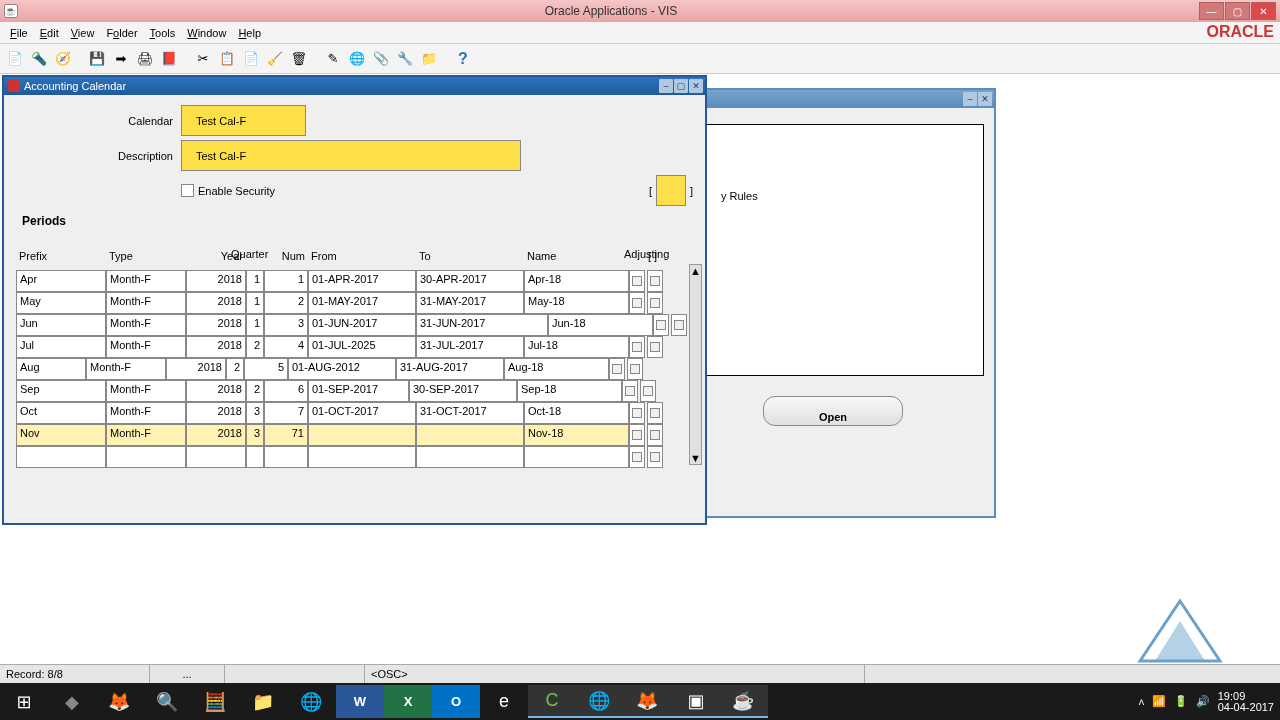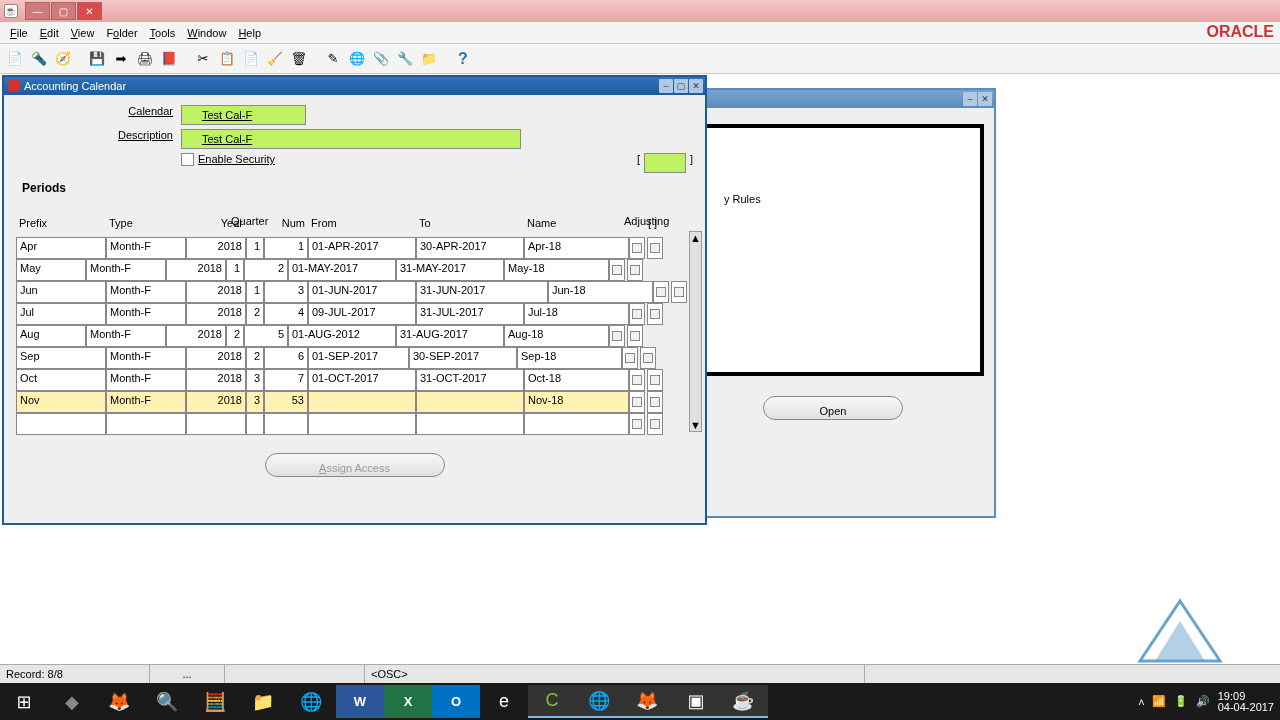--- a/index.html
+++ b/index.html
@@ -23,58 +23,59 @@
 .mdi-window { position: absolute; border: 2px solid #1e5a9c; background: #efefef; }
 .mdi-window.secondary { border-color: #5a8cbd; }
 .mdi-titlebar { height: 18px; background: linear-gradient(#2d72bb, #1e5a9c); color: #fff; display: flex; align-items: center; padding: 0 2px 0 4px; font-size: 11px; }
 .mdi-titlebar.inactive { background: linear-gradient(#7aa3cc, #5a8cbd); }
 .mdi-titlebar .mdi-icon { width: 12px; height: 12px; background: #cc3333; border-radius: 1px; margin-right: 4px; }
 .mdi-titlebar .mdi-title { flex: 1; }
 .mdi-titlebar .mdi-btns { display: flex; gap: 1px; }
 .mdi-titlebar .mdi-btn { width: 14px; height: 14px; background: #b0c8e0; color: #1e3a56; display: flex; align-items: center; justify-content: center; font-size: 9px; cursor: pointer; border-radius: 1px; }
 
 .form-body { padding: 10px 12px; background: #efefef; }
-.form-row { display: flex; margin-bottom: 4px; text-decoration: underline; }
+.form-row { display: flex; align-items: center; margin-bottom: 4px; }
 .form-row label { text-align: right; padding-right: 8px; font-size: 11px; }
-.text-field { height: 20px; border: 1px solid #888; background: #bef264; padding: 1px 20px; font-size: 11px; }
+.text-field { height: 31px; border: 1px solid #888; background: #fde047; padding: 1px 14px; font-size: 11px; }
 .chk { margin-right: 4px; width: 13px; height: 13px; border: 1px solid #888; background: #fff; display: inline-block; }
 
 .periods-title { font-weight: bold; font-size: 12px; margin: 8px 0 4px 6px; }
 .grid-wrap { position: relative; }
 .col-lbl { position: absolute; font-size: 11px; text-align: right; }
 .grid { display: flex; flex-direction: column; margin-top: 6px; }
 .grid-row { display: flex; height: 22px; }
 .grid-row.hl .cell { background: #fff2b3; }
 .cell { border: 1px solid #888; background: #fff; font-size: 11px; padding: 2px 3px; overflow: hidden; white-space: nowrap; }
 .cell.r { text-align: right; }
 .hcell { font-size: 11px; padding: 2px 3px; overflow: hidden; white-space: nowrap; }
 .chk-cell { width: 16px; border: 1px solid #888; background: #fff; display: flex; align-items: center; justify-content: center; }
 .chk-cell .box { width: 10px; height: 10px; border: 1px solid #888; background: #f0f0f0; }
 .scroll { width: 16px; background: #e0e0e0; border: 1px solid #999; margin-left: 2px; display: flex; flex-direction: column; align-items: center; justify-content: space-between; font-size: 8px; }
 
-.btn { height: 24px; padding: 8px 30px; border: 1px solid #888; background: linear-gradient(#f8f8f8, #e0e0e0); border-radius: 12px; font-size: 11px; cursor: pointer; }
+.btn { height: 24px; padding: 14px 30px; border: 1px solid #888; background: linear-gradient(#f8f8f8, #e0e0e0); border-radius: 12px; font-size: 11px; cursor: pointer; font-weight: bold; }
 .btn.disabled { color: #999; }
 
 .status-bar { position: absolute; left: 0; bottom: 37px; width: 1280px; height: 19px; background: #e6e6e6; border-top: 1px solid #aaa; display: flex; align-items: center; font-size: 11px; }
 .status-seg { border-right: 1px solid #aaa; padding: 0 6px; height: 100%; display: flex; align-items: center; }
 
 .taskbar { position: absolute; left: 0; bottom: 0; width: 1280px; height: 37px; background: #1a1a1a; display: flex; align-items: center; }
 .task-btn { width: 48px; height: 33px; display: flex; align-items: center; justify-content: center; font-size: 18px; color: #fff; cursor: pointer; }
 .task-btn.active { background: #333; border-bottom: 2px solid #76b9ed; }
 .tray { margin-left: auto; display: flex; align-items: center; color: #fff; font-size: 10px; padding-right: 6px; gap: 8px; }
 
 .logo-lto { position: absolute; right: 50px; bottom: 40px; opacity: 0.7; text-align: center; }
 .secondary-body { padding: 10px; }
-.secondary-box { border: 4px solid #000000; background: #fff; height: 252px; margin: 6px 0 20px 0; padding: 10px; }
+.secondary-box { border: 1px solid #000000; background: #fff; height: 252px; margin: 6px 0 20px 0; padding: 10px; }
 </style>
 </head>
 <body>
 
 <div class="title-bar">
   <span class="java-icon">☕</span>
+  <span class="title-text">Oracle Applications - VIS</span>
   <div class="win-btn">—</div>
   <div class="win-btn">▢</div>
   <div class="win-btn close">✕</div>
 </div>
 
 <div class="menu-bar">
   <div class="menu-item"><u>F</u>ile</div>
   <div class="menu-item"><u>E</u>dit</div>
   <div class="menu-item"><u>V</u>iew</div>
   <div class="menu-item">F<u>o</u>lder</div>
@@ -187,21 +188,21 @@
               <div class="cell" style="width:108px;">30-APR-2017</div>
               <div class="cell" style="width:105px;">Apr-18</div>
               <div class="chk-cell">
                 <div class="box"></div>
               </div>
               <div class="chk-cell" style="margin-left:2px;">
                 <div class="box"></div>
               </div>
             </div>
             <div class="grid-row">
-              <div class="cell" style="width:70px;">May</div>
+              <div class="cell" style="width:90px;">May</div>
               <div class="cell" style="width:80px;">Month-F</div>
               <div class="cell r" style="width:60px;">2018</div>
               <div class="cell r" style="width:18px;">1</div>
               <div class="cell r" style="width:44px;">2</div>
               <div class="cell" style="width:108px;">01-MAY-2017</div>
               <div class="cell" style="width:108px;">31-MAY-2017</div>
               <div class="cell" style="width:105px;">May-18</div>
               <div class="chk-cell">
                 <div class="box"></div>
               </div>
@@ -224,21 +225,21 @@
               <div class="chk-cell" style="margin-left:2px;">
                 <div class="box"></div>
               </div>
             </div>
             <div class="grid-row">
               <div class="cell" style="width:90px;">Jul</div>
               <div class="cell" style="width:80px;">Month-F</div>
               <div class="cell r" style="width:60px;">2018</div>
               <div class="cell r" style="width:18px;">2</div>
               <div class="cell r" style="width:44px;">4</div>
-              <div class="cell" style="width:108px;">09-JUL-2017</div>
+              <div class="cell" style="width:108px;">01-JUL-2025</div>
               <div class="cell" style="width:108px;">31-JUL-2017</div>
               <div class="cell" style="width:105px;">Jul-18</div>
               <div class="chk-cell">
                 <div class="box"></div>
               </div>
               <div class="chk-cell" style="margin-left:2px;">
                 <div class="box"></div>
               </div>
             </div>
             <div class="grid-row">
@@ -287,21 +288,21 @@
               </div>
               <div class="chk-cell" style="margin-left:2px;">
                 <div class="box"></div>
               </div>
             </div>
             <div class="grid-row hl">
               <div class="cell" style="width:90px;">Nov</div>
               <div class="cell" style="width:80px;">Month-F</div>
               <div class="cell r" style="width:60px;">2018</div>
               <div class="cell r" style="width:18px;">3</div>
-              <div class="cell r" style="width:44px;">53</div>
+              <div class="cell r" style="width:44px;">71</div>
               <div class="cell" style="width:108px;"></div>
               <div class="cell" style="width:108px;"></div>
               <div class="cell" style="width:105px;">Nov-18</div>
               <div class="chk-cell">
                 <div class="box"></div>
               </div>
               <div class="chk-cell" style="margin-left:2px;">
                 <div class="box"></div>
               </div>
             </div>
@@ -322,23 +323,20 @@
               </div>
             </div>
           </div>
         <div class="scroll" style="height:201px;">
           <span>▲</span>
           <span>▼</span>
         </div>
       </div>
     </div>
 
-    <div style="text-align:center; margin-top:18px;">
-      <button class="btn disabled" style="width:180px;"><u>A</u>ssign Access</button>
-    </div>
   </div>
 </div>
 
 <div class="logo-lto">
   <svg width="100" height="70">
       <polygon points="50,5 90,65 10,65" fill="none" stroke="#2a7db8" stroke-width="3"></polygon>
       <polygon points="50,25 75,65 25,65" fill="#2a7db8" opacity="0.5"></polygon>
     </svg>
   <div style="color:#2a7db8;font-size:11px;">LetsTalkOracle</div>
 </div>

